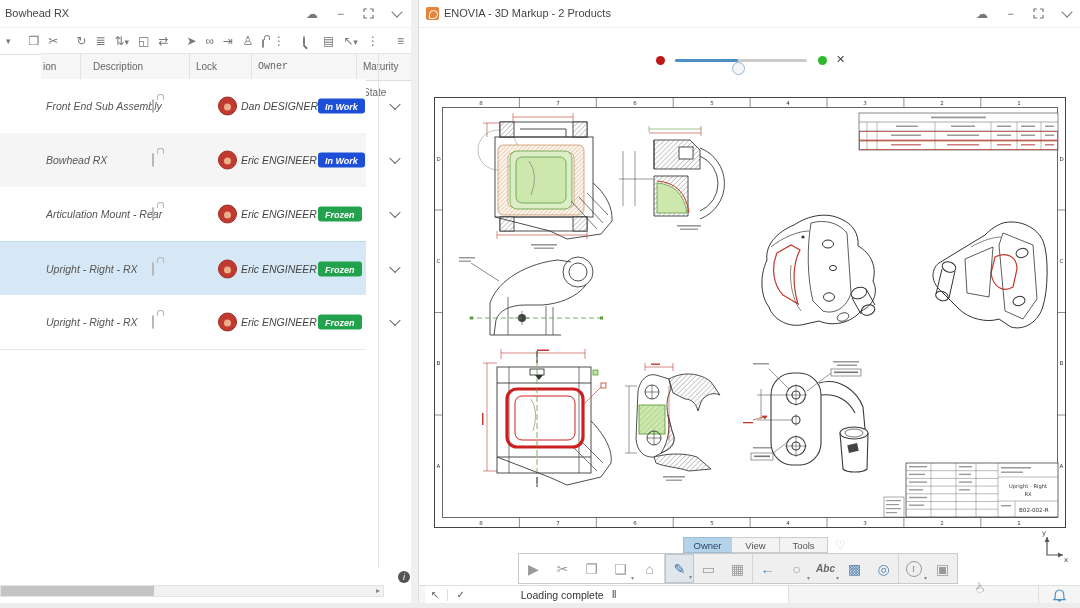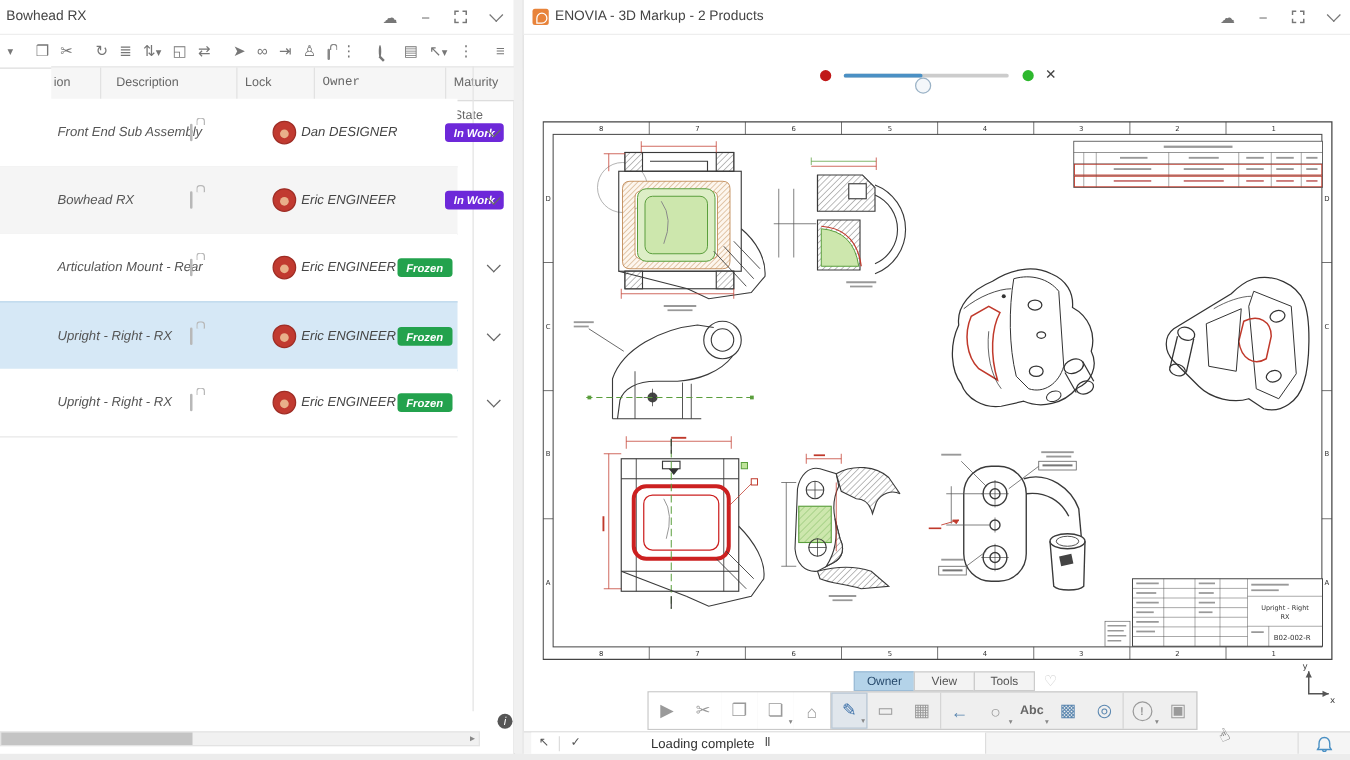--- a/index.html
+++ b/index.html
@@ -40,21 +40,21 @@
   .trow.sel{background:#d6e8f6;border-top:1px solid #bcd8ec;border-bottom:1px solid #bcd8ec;}
   .cell{position:absolute;font-size:10.5px;color:#555;top:50%;transform:translateY(-50%);white-space:nowrap;}
   .c-desc{left:46px;}
   .c-lock{left:152px;top:50%;transform:translateY(-50%);}
   .lock-open{position:relative;width:10px;height:8px;border:1.3px solid #b8b8b8;border-radius:1px;}
   .lock-open::before{content:"";position:absolute;left:4px;top:-6px;width:5px;height:5px;border:1.3px solid #b8b8b8;border-bottom:none;border-radius:3px 3px 0 0;}
   .avatar{position:absolute;left:218px;top:50%;transform:translateY(-50%);width:17px;height:17px;border-radius:50%;background:#c13a30;border:1px solid #9e2d25;}
   .avatar::after{content:"";position:absolute;left:5px;top:6px;width:7px;height:7px;background:#e9b08a;border-radius:50%;}
   .c-owner{left:241px;color:#444;}
   .badge{position:absolute;left:318px;top:50%;transform:translateY(-50%);font-size:9px;font-weight:bold;color:#fff;padding:2.5px 7px;border-radius:3px;white-space:nowrap;}
-  .b-blue{background:#6d28d9;margin-left:38px;}
+  .b-blue{background:#1d4ed8;}
   .b-green{background:#23a24d;}
   .rowchev{position:absolute;left:391px;top:50%;width:7px;height:7px;border-right:1.5px solid #666;border-bottom:1.5px solid #666;transform:translateY(-70%) rotate(45deg);}
   
   .info-bot{position:absolute;left:398px;top:571px;}
   .hscroll{position:absolute;left:0;top:585px;width:384px;height:12px;background:#f1f1f1;border:1px solid #e3e3e3;box-sizing:border-box;}
   .hthumb{position:absolute;left:0;top:0;width:153px;height:10px;background:#c4c4c4;}
   .harrow{position:absolute;right:3px;top:3px;width:0;height:0;border-top:2.5px solid transparent;border-bottom:2.5px solid transparent;border-left:4px solid #888;}
   
   .slider-row{position:absolute;left:237px;top:51px;width:200px;height:18px;}
   .sdot{position:absolute;top:5px;width:9px;height:9px;border-radius:50%;}
@@ -69,21 +69,21 @@
   .vtabs{position:absolute;left:265px;top:536px;height:17px;display:flex;align-items:center;}
   .vtab{width:49px;height:16px;line-height:16px;text-align:center;font-size:9.5px;color:#555;background:#f3f3f3;border:1px solid #ccc;margin-left:-1px;box-sizing:border-box;}
   .vtab.active{background:#b4d3e9;color:#26496b;border-color:#9cbcd6;}
   .heart{margin-left:7px;font-size:12px;color:#ccc;line-height:1;}
   .vtoolbar{position:absolute;left:99px;top:553px;height:31px;display:flex;align-items:center;border:1px solid #c9c9c9;background:#efefef;box-sizing:border-box;}
   .vic{width:29px;height:29px;display:flex;align-items:center;justify-content:center;font-size:14px;color:#9a9a9a;position:relative;}
   .vic.white{background:#fff;}
   .vic.active{background:#e0e6ec;color:#3a6fa8;border:1px solid #b8c6d4;box-sizing:border-box;}
   .vic.colored{color:#5b87b0;}
   .vic .vcaret{position:absolute;right:1px;bottom:2px;font-size:6px;color:#888;}
-  .vic.abc{font-size:10px;color:#666;font-weight:bold;}
+  .vic.abc{font-size:10px;color:#666;font-weight:bold;font-style:italic;}
   .circwrap{width:14px;height:14px;border:1.4px solid #9a9a9a;border-radius:50%;font-size:9px;font-weight:bold;color:#9a9a9a;display:flex;align-items:center;justify-content:center;}
   .vsep{width:1px;height:29px;background:#d5d5d5;}
   
   .statusbar{position:absolute;left:0;top:585px;width:662px;height:18px;background:#f5f5f5;border-top:1px solid #ddd;box-sizing:border-box;}
   .status-white{position:absolute;left:6px;top:0;width:364px;height:17px;background:#fff;border-right:1px solid #ddd;display:flex;align-items:center;gap:8px;padding-left:6px;box-sizing:border-box;}
   .st-ic{font-size:10px;color:#555;line-height:1;}
   .st-msg{font-size:10.5px;color:#333;padding-left:48px;}
   .st-sep{width:1px;height:12px;background:#ddd;}
   .bellbox{position:absolute;right:2px;top:0;width:40px;height:17px;border-left:1px solid #ddd;display:flex;align-items:center;justify-content:center;}
   .axis-ind{position:absolute;left:620px;top:527px;}

